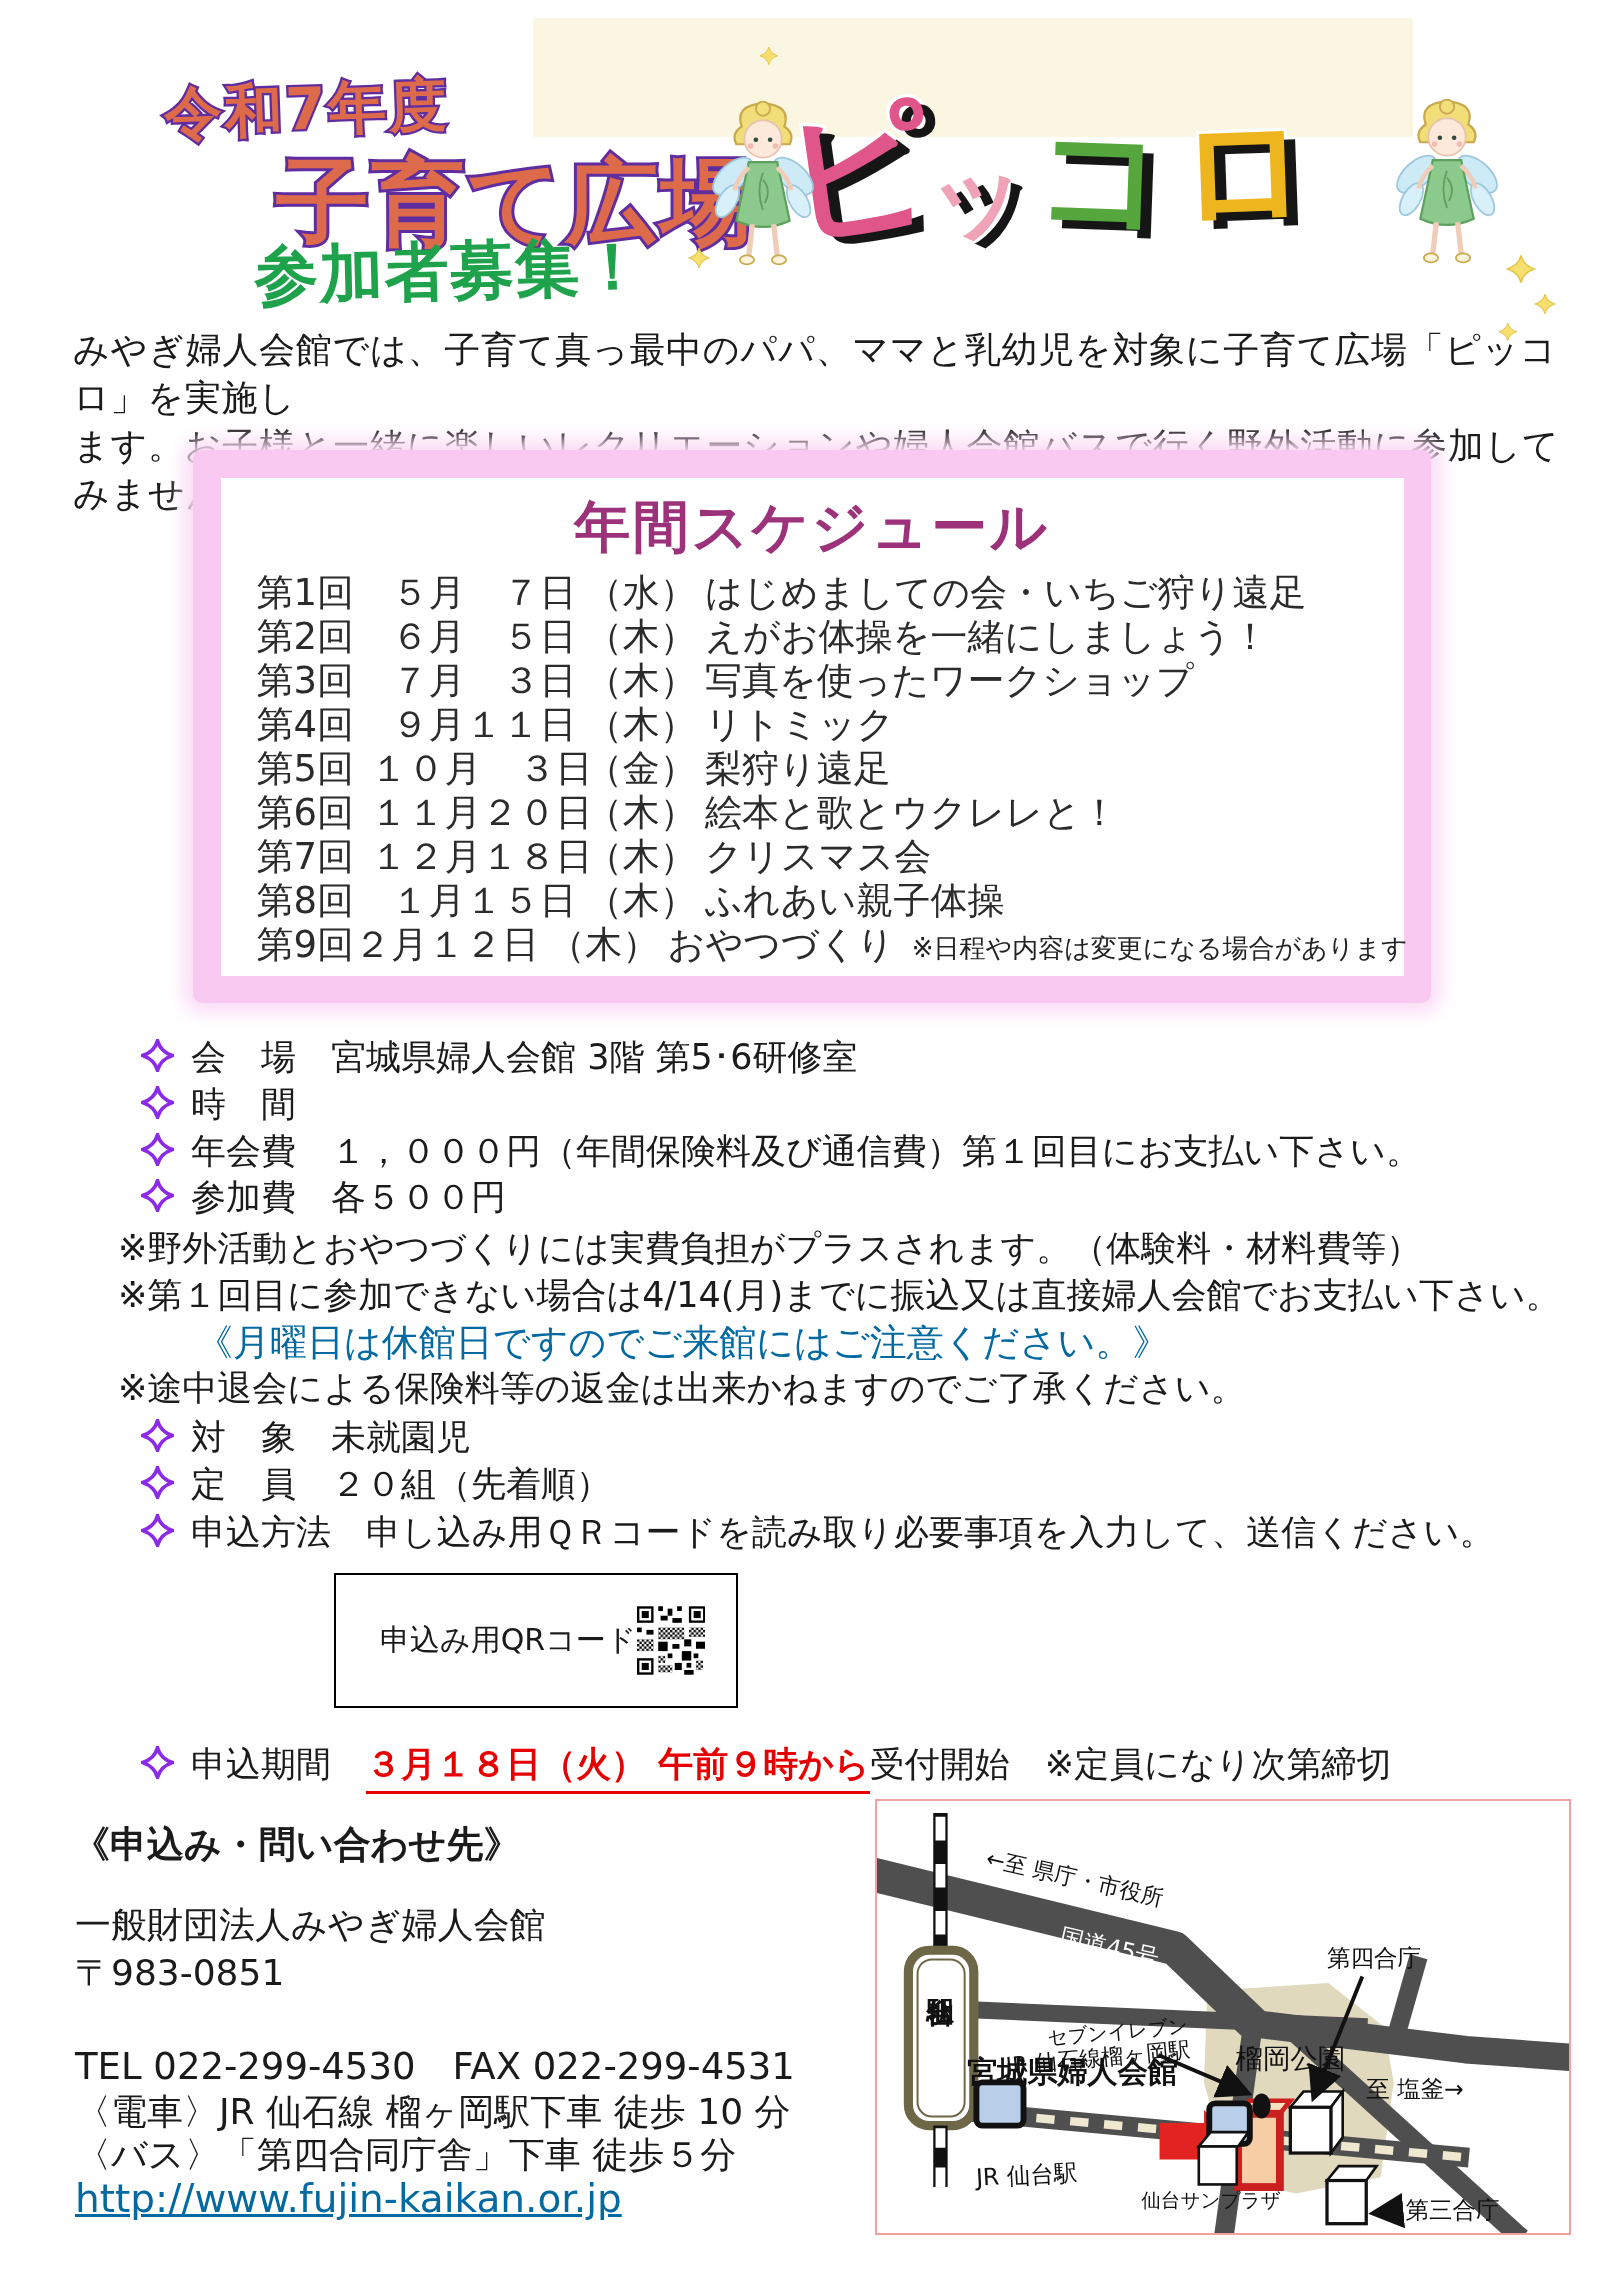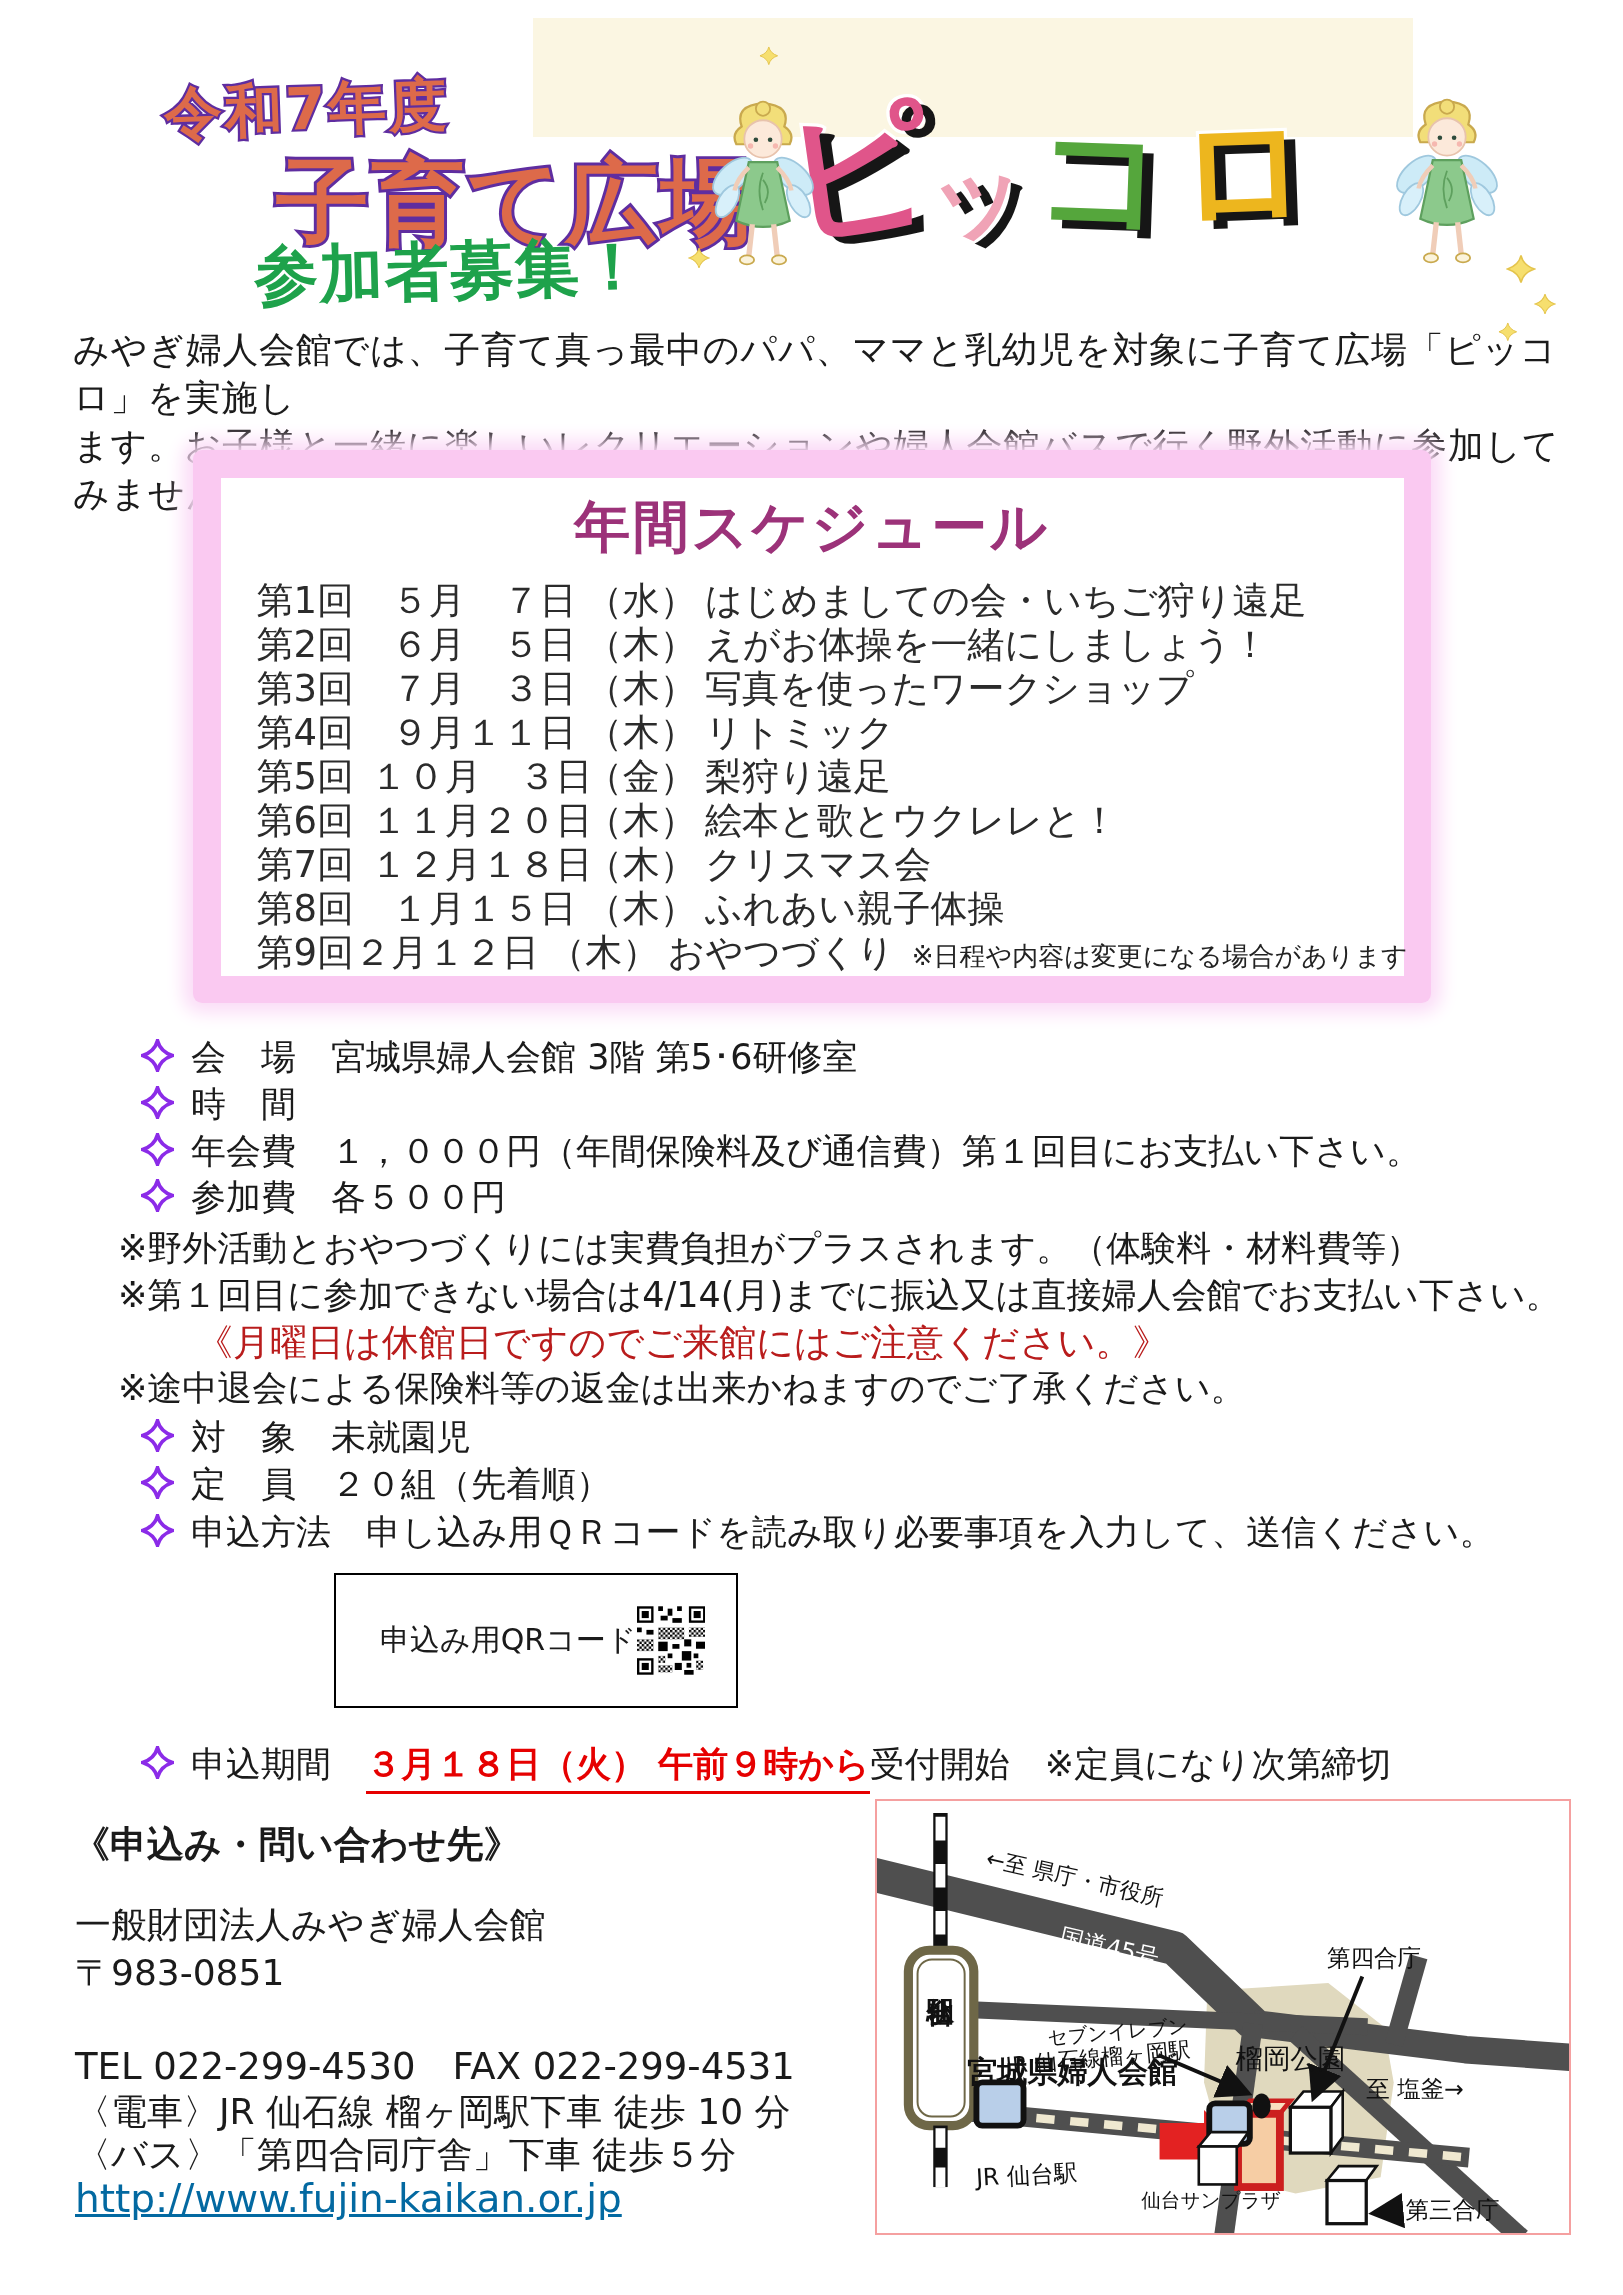--- a/index.html
+++ b/index.html
@@ -29,29 +29,29 @@
   .sched-outer{left:193px;top:450px;width:1238px;height:553px;background:#FAC9F1;
                border-radius:9.2px;box-shadow:0 0 18.3px 9.2px #FBDCF7;}
   .sched-inner{position:absolute;left:27.5px;top:27.5px;right:27.5px;bottom:27.5px;background:#ffffff;}
   .sched-title{margin-top:9.2px;text-align:center;font-size:56px;font-weight:bold;
                color:#9C3279;letter-spacing:2.6px;line-height:79px;}
   .srows{padding-left:36px;padding-top:2.6px;}
   .srow{display:flex;align-items:baseline;height:44px;font-size:37px;color:#2b2b2b;white-space:nowrap;}
   .c-no{width:114px;}
   .c-date{width:206px;text-align:right;}
   .c-day{width:101px;padding-left:9.2px;}
-  .c-act{padding-left:18.3px;margin-top:8px;}
+  .c-act{padding-left:18.3px;}
   .c-note{font-size:26px;padding-left:17px;color:#222;}
   
   .brow{position:absolute;left:141px;display:flex;align-items:flex-start;font-size:35px;
         white-space:nowrap;color:#1b1b1b;}
   .star{width:33px;height:33px;margin-right:17px;margin-top:5.2px;flex:none;}
   .blabel{margin-right:35px;}
   .note{position:absolute;left:118px;font-size:35px;white-space:nowrap;}
-  .warn{position:absolute;left:196px;font-size:37px;color:#b91c1c;white-space:nowrap;}
+  .warn{position:absolute;left:196px;font-size:37px;color:#0369a1;white-space:nowrap;}
   .hl-red{color:#E60000;font-weight:600;border-bottom:3.3px solid #E60000;padding-bottom:2.6px;}
   
   .qrbox{left:334px;top:1573px;width:400px;height:131px;border:2.6px solid #000;background:#fff;
          display:flex;align-items:center;}
   .qrlabel{font-size:30px;margin-left:44px;white-space:nowrap;}
   .qrsvg{width:103px;height:103px;margin-left:auto;margin-right:31px;}
   
   .c-head{left:73px;top:1820px;font-size:37px;font-weight:bold;white-space:nowrap;}
   .c-line{position:absolute;left:75px;font-size:36px;white-space:nowrap;}
   .c-tel{font-size:37px;}

